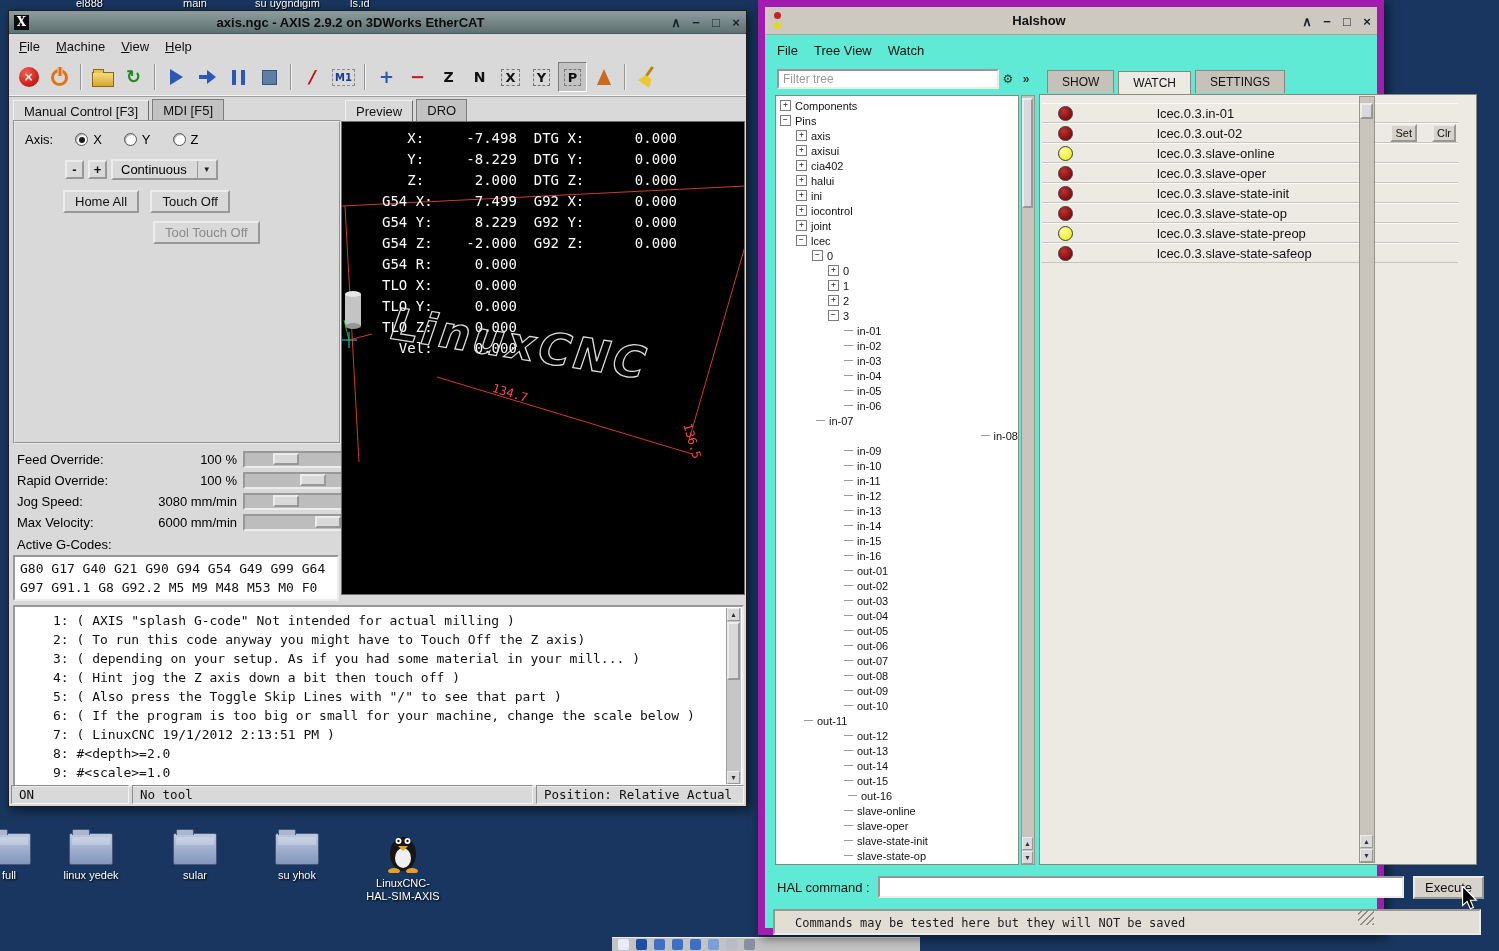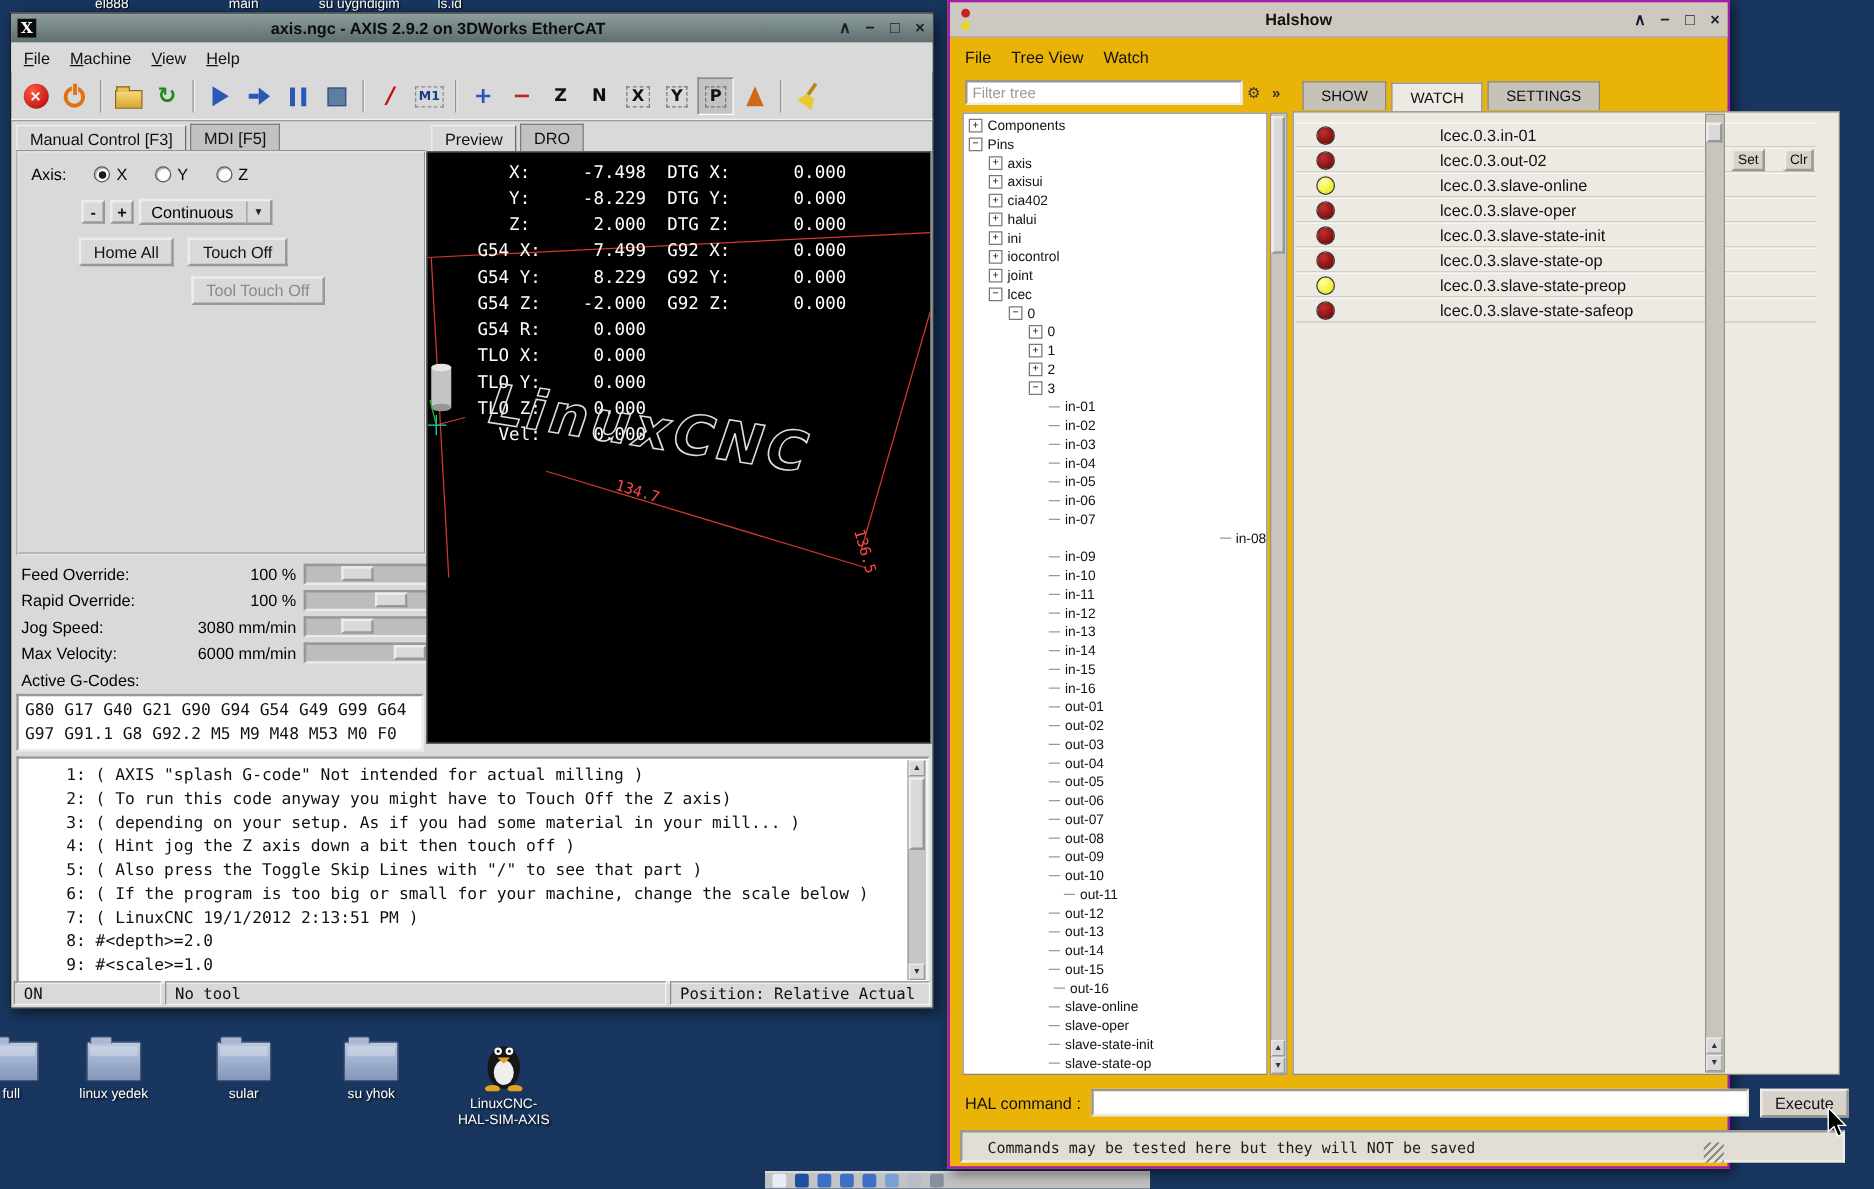--- a/index.html
+++ b/index.html
@@ -90,21 +90,21 @@
   .sb-arrow{position:absolute;left:0;width:13px;height:13px;background:#d9d9d9;border:1px outset #ececec;box-sizing:border-box;font-size:7px;line-height:11px;text-align:center;color:#333;}
   .sb-thumb{position:absolute;left:0;width:13px;background:#d9d9d9;border:2px outset #ececec;box-sizing:border-box;}
 
   #axis-statusbar{position:absolute;left:2px;bottom:2px;right:2px;height:19px;display:flex;gap:3px;}
   .scell{border:1px solid;border-color:#8d8d8d #f4f4f4 #f4f4f4 #8d8d8d;padding:1px 7px;font:12.5px/15px "DejaVu Sans Mono",monospace;color:#111;box-sizing:border-box;}
   .scell.c1{width:118px;}
   .scell.c2{flex:1;}
   .scell.c3{width:208px;}
 
   
-  #hal-win{left:758px;top:0;width:626px;height:935px;background:#eab308;border:2px solid #a21caf;}
+  #hal-win{left:758px;top:0;width:626px;height:935px;background:#5eead4;border:7px solid #a21caf;}
   .hal-titlebar{height:27px;display:flex;align-items:center;background:#cdc9c0;border-bottom:1px solid #a8a49b;}
   .hal-titlebar .title{flex:1;text-align:center;font-size:13px;font-weight:bold;color:#111;}
   .dots{display:flex;flex-direction:column;gap:3px;margin-left:9px;}
   .dot{width:7px;height:7px;border-radius:50%;}
   .dot.red{background:#c62222;}
   .dot.yellow{background:#e4d81e;}
   #hal-menubar{height:30px;display:flex;align-items:center;padding-left:4px;}
   #filter-row{position:absolute;left:12px;top:62px;width:258px;height:20px;display:flex;align-items:center;}
   #filter-input{flex:1;height:20px;border:2px inset #ecebe6;background:#fff;font-size:12px;padding:0 4px;box-sizing:border-box;}
   #filter-input::placeholder{color:#999;}
@@ -514,21 +514,21 @@
         <span class="tlabel">in-04</span>
       </div>
       <div class="trow" style="padding-left: 68px;">
         <span class="tdash"></span>
         <span class="tlabel">in-05</span>
       </div>
       <div class="trow" style="padding-left: 68px;">
         <span class="tdash"></span>
         <span class="tlabel">in-06</span>
       </div>
-      <div class="trow" style="padding-left: 68px;">
+      <div class="trow" style="padding-left: 40px;">
         <span class="tdash"></span>
         <span class="tlabel">in-07</span>
       </div>
       <div class="trow" style="padding-left: 68px; justify-content: flex-end;">
         <span class="tdash"></span>
         <span class="tlabel">in-08</span>
       </div>
       <div class="trow" style="padding-left: 68px;">
         <span class="tdash"></span>
         <span class="tlabel">in-09</span>
@@ -594,21 +594,21 @@
         <span class="tlabel">out-08</span>
       </div>
       <div class="trow" style="padding-left: 68px;">
         <span class="tdash"></span>
         <span class="tlabel">out-09</span>
       </div>
       <div class="trow" style="padding-left: 68px;">
         <span class="tdash"></span>
         <span class="tlabel">out-10</span>
       </div>
-      <div class="trow" style="padding-left: 80px;">
+      <div class="trow" style="padding-left: 28px;">
         <span class="tdash"></span>
         <span class="tlabel">out-11</span>
       </div>
       <div class="trow" style="padding-left: 68px;">
         <span class="tdash"></span>
         <span class="tlabel">out-12</span>
       </div>
       <div class="trow" style="padding-left: 68px;">
         <span class="tdash"></span>
         <span class="tlabel">out-13</span>

